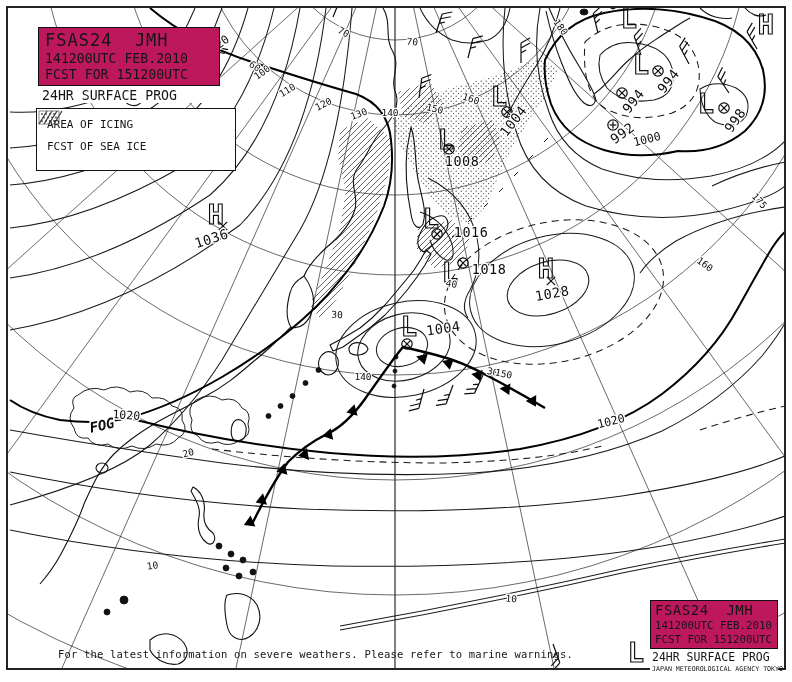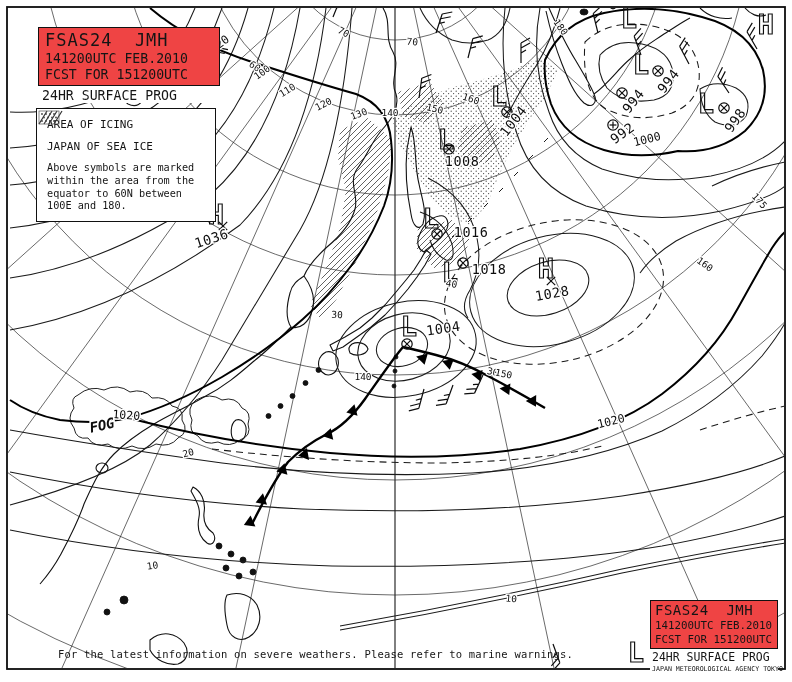--- a/index.html
+++ b/index.html
@@ -24,33 +24,33 @@
       paint-order:stroke;stroke:#fff;stroke-width:3px;}
   .gridlab{fill:#0d0d0d;font-size:9.5px;text-anchor:middle;font-family:"DejaVu Sans Mono",monospace;
       paint-order:stroke;stroke:#fff;stroke-width:2.5px;}
   .foglab{fill:#0d0d0d;font-size:14px;font-style:italic;font-weight:bold;text-anchor:middle;
       font-family:"DejaVu Sans Mono",monospace;paint-order:stroke;stroke:#fff;stroke-width:3px;}
   .mk{stroke:#0d0d0d;stroke-width:1.2;fill:none;}
   .barb{stroke:#0d0d0d;stroke-width:1.2;fill:none;}
   .frame{fill:none;stroke:#0d0d0d;stroke-width:1.8;}
 
   .infobox{position:absolute;background:#fff;}
-  .infobox .bx{border:1.6px solid #111;padding:2px 6px 3px 6px;background:#ef4444;}
+  .infobox .bx{border:1.6px solid #111;padding:2px 6px 3px 6px;background:#be185d;}
   .tl{left:38px;top:27px;width:182px;}
   .tl .l1{font-size:17px;letter-spacing:1px;white-space:pre;}
   .tl .l2,.tl .l3{font-size:13.2px;white-space:pre;margin-top:1px;}
   .tl .l4{font-size:13.2px;white-space:pre;margin:2px 0 0 4px;}
   .br{left:650px;top:600px;width:128px;}
   .br .bx{padding:1px 4px 2px 4px;}
   .br .l1{font-size:14px;letter-spacing:0.5px;white-space:pre;}
   .br .l2,.br .l3{font-size:10.8px;white-space:pre;margin-top:1px;}
   .br .l4{font-size:11.5px;white-space:pre;margin:1px 0 0 2px;}
   .br .agency{font-size:6.6px;font-weight:normal;margin:1px 0 0 2px;white-space:pre;}
 
-  .legend{position:absolute;left:36px;top:108px;width:180px;border:1.6px solid #111;
+  .legend{position:absolute;left:36px;top:108px;width:200px;border:1.6px solid #111;
           background:#fff;padding:9px 10px 8px 10px;box-sizing:border-box;}
   .legend .row{display:flex;align-items:center;margin-bottom:9px;}
   .legend .sw{width:26px;height:17px;margin-right:10px;flex:0 0 auto;}
   .legend .lab{font-size:11px;white-space:nowrap;}
   .legend .note{font-size:10.2px;line-height:1.25;margin-top:4px;}
 
   .caption{position:absolute;left:0;top:648px;width:631px;text-align:center;
            font-size:10.5px;letter-spacing:0.2px;}
 </style>
 </head>
@@ -333,23 +333,22 @@
         <circle cx="7" cy="8.5" r="0.9"></circle>
             <circle cx="11" cy="8.5" r="0.9"></circle>
             <circle cx="15" cy="8.5" r="0.9"></circle>
             <circle cx="19" cy="8.5" r="0.9"></circle>
         <circle cx="5" cy="12" r="0.9"></circle>
             <circle cx="9" cy="12" r="0.9"></circle>
             <circle cx="13" cy="12" r="0.9"></circle>
             <circle cx="17" cy="12" r="0.9"></circle>
       </g>
     </svg>
-    <span class="lab">JAPAN OF SEA ICE</span>
+    <span class="lab">FCST OF SEA ICE</span>
   </div>
-  <div class="note">Above symbols are marked within the area from the equator to 60N between 100E and 180.</div>
 </div>
 
 <div class="infobox br">
   <div class="bx">
     <div class="l1">FSAS24  JMH</div>
     <div class="l2">141200UTC FEB.2010</div>
     <div class="l3">FCST FOR 151200UTC</div>
   </div>
   <div class="l4">24HR SURFACE PROG</div>
   <div class="agency">JAPAN METEOROLOGICAL AGENCY TOKYO</div>

